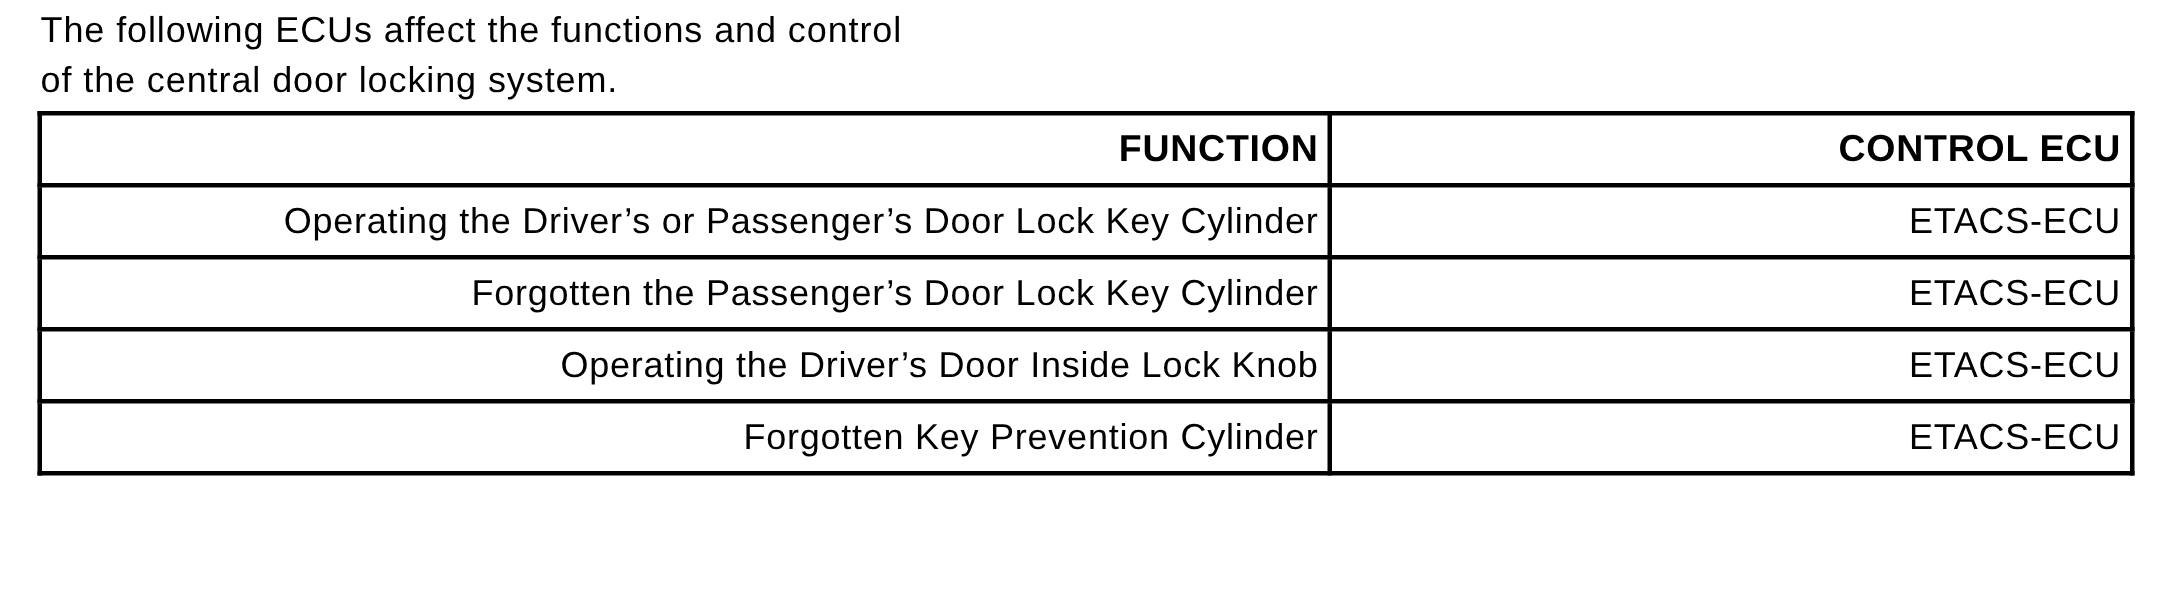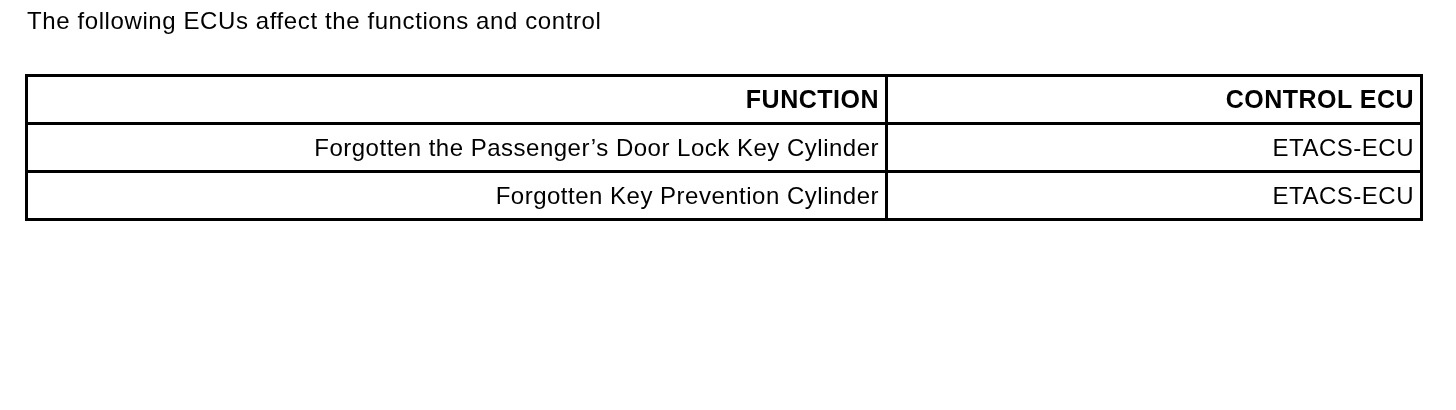--- a/index.html
+++ b/index.html
@@ -53,36 +53,45 @@
     font-size: 25px;
   }
 </style>
 </head>
 <body>
 
 <div class="page">
 
   <div class="intro">
     <div>The following ECUs affect the functions and control</div>
+    <div>of the central door locking system.</div>
   </div>
 
   <table class="ecu-table">
     <colgroup>
       <col class="col-function">
       <col class="col-ecu">
     </colgroup>
     <thead>
       <tr>
         <th>FUNCTION</th>
         <th>CONTROL ECU</th>
       </tr>
     </thead>
     <tbody>
       <tr>
+        <td>Operating the Driver’s or Passenger’s Door Lock Key Cylinder</td>
+        <td>ETACS-ECU</td>
+      </tr>
+      <tr>
         <td>Forgotten the Passenger’s Door Lock Key Cylinder</td>
+        <td>ETACS-ECU</td>
+      </tr>
+      <tr>
+        <td>Operating the Driver’s Door Inside Lock Knob</td>
         <td>ETACS-ECU</td>
       </tr>
       <tr>
         <td>Forgotten Key Prevention Cylinder</td>
         <td>ETACS-ECU</td>
       </tr>
     </tbody>
   </table>
 
 </div>

